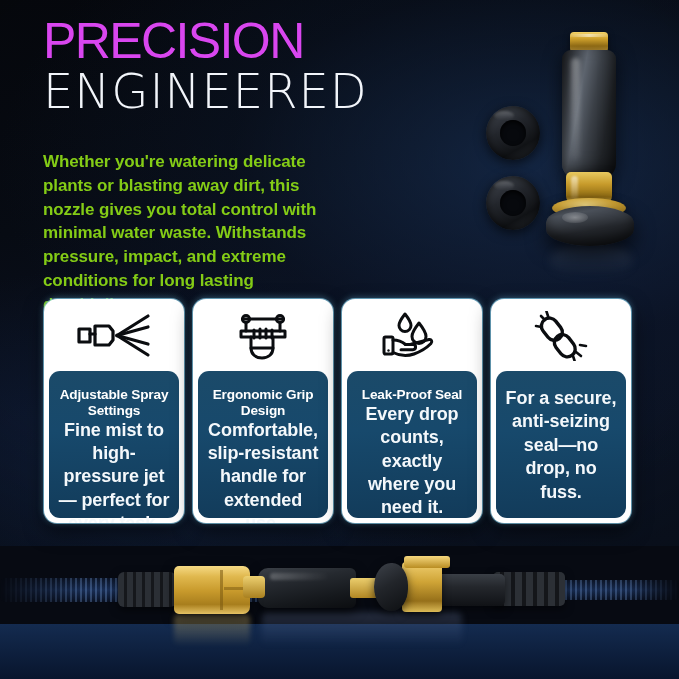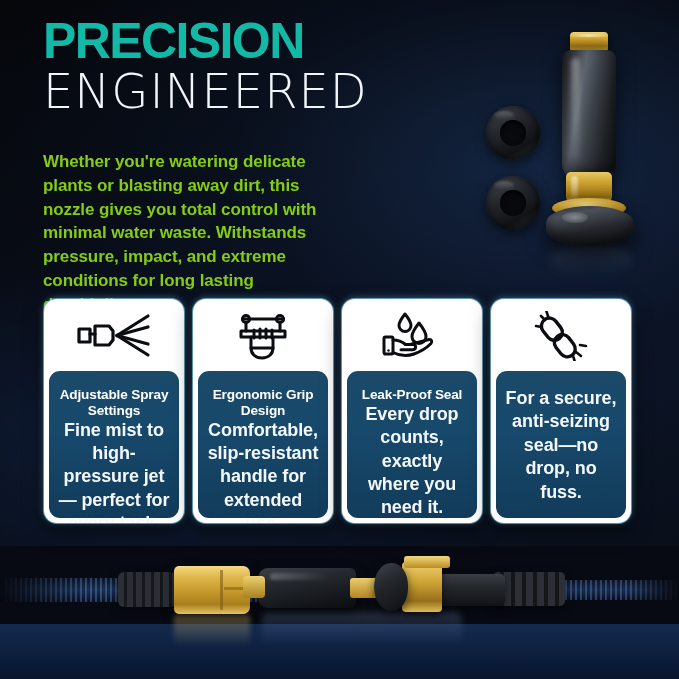--- a/index.html
+++ b/index.html
@@ -33,21 +33,21 @@
     background:radial-gradient(120% 100% at 50% 40%, rgba(0,0,0,0) 52%, rgba(0,0,0,0.55) 100%);
     pointer-events:none;
   }
 
   
   .headline{
     position:absolute; left:43px; top:18px; z-index:6;
     line-height:0.94;
   }
   .h-precision{
-    font-size:50px; font-weight:700; color:#14b8a6;
+    font-size:50px; font-weight:400; color:#d946ef;
     letter-spacing:-1.6px;
     font-family:"Liberation Sans", sans-serif;
     display:block;
   }
   .h-engineered{
     font-size:48px; font-weight:300; color:#f2f5fa;
     letter-spacing:1.0px;
     font-family:"DejaVu Sans", sans-serif;
     display:block; margin-top:4px;text-align:center;
   }

